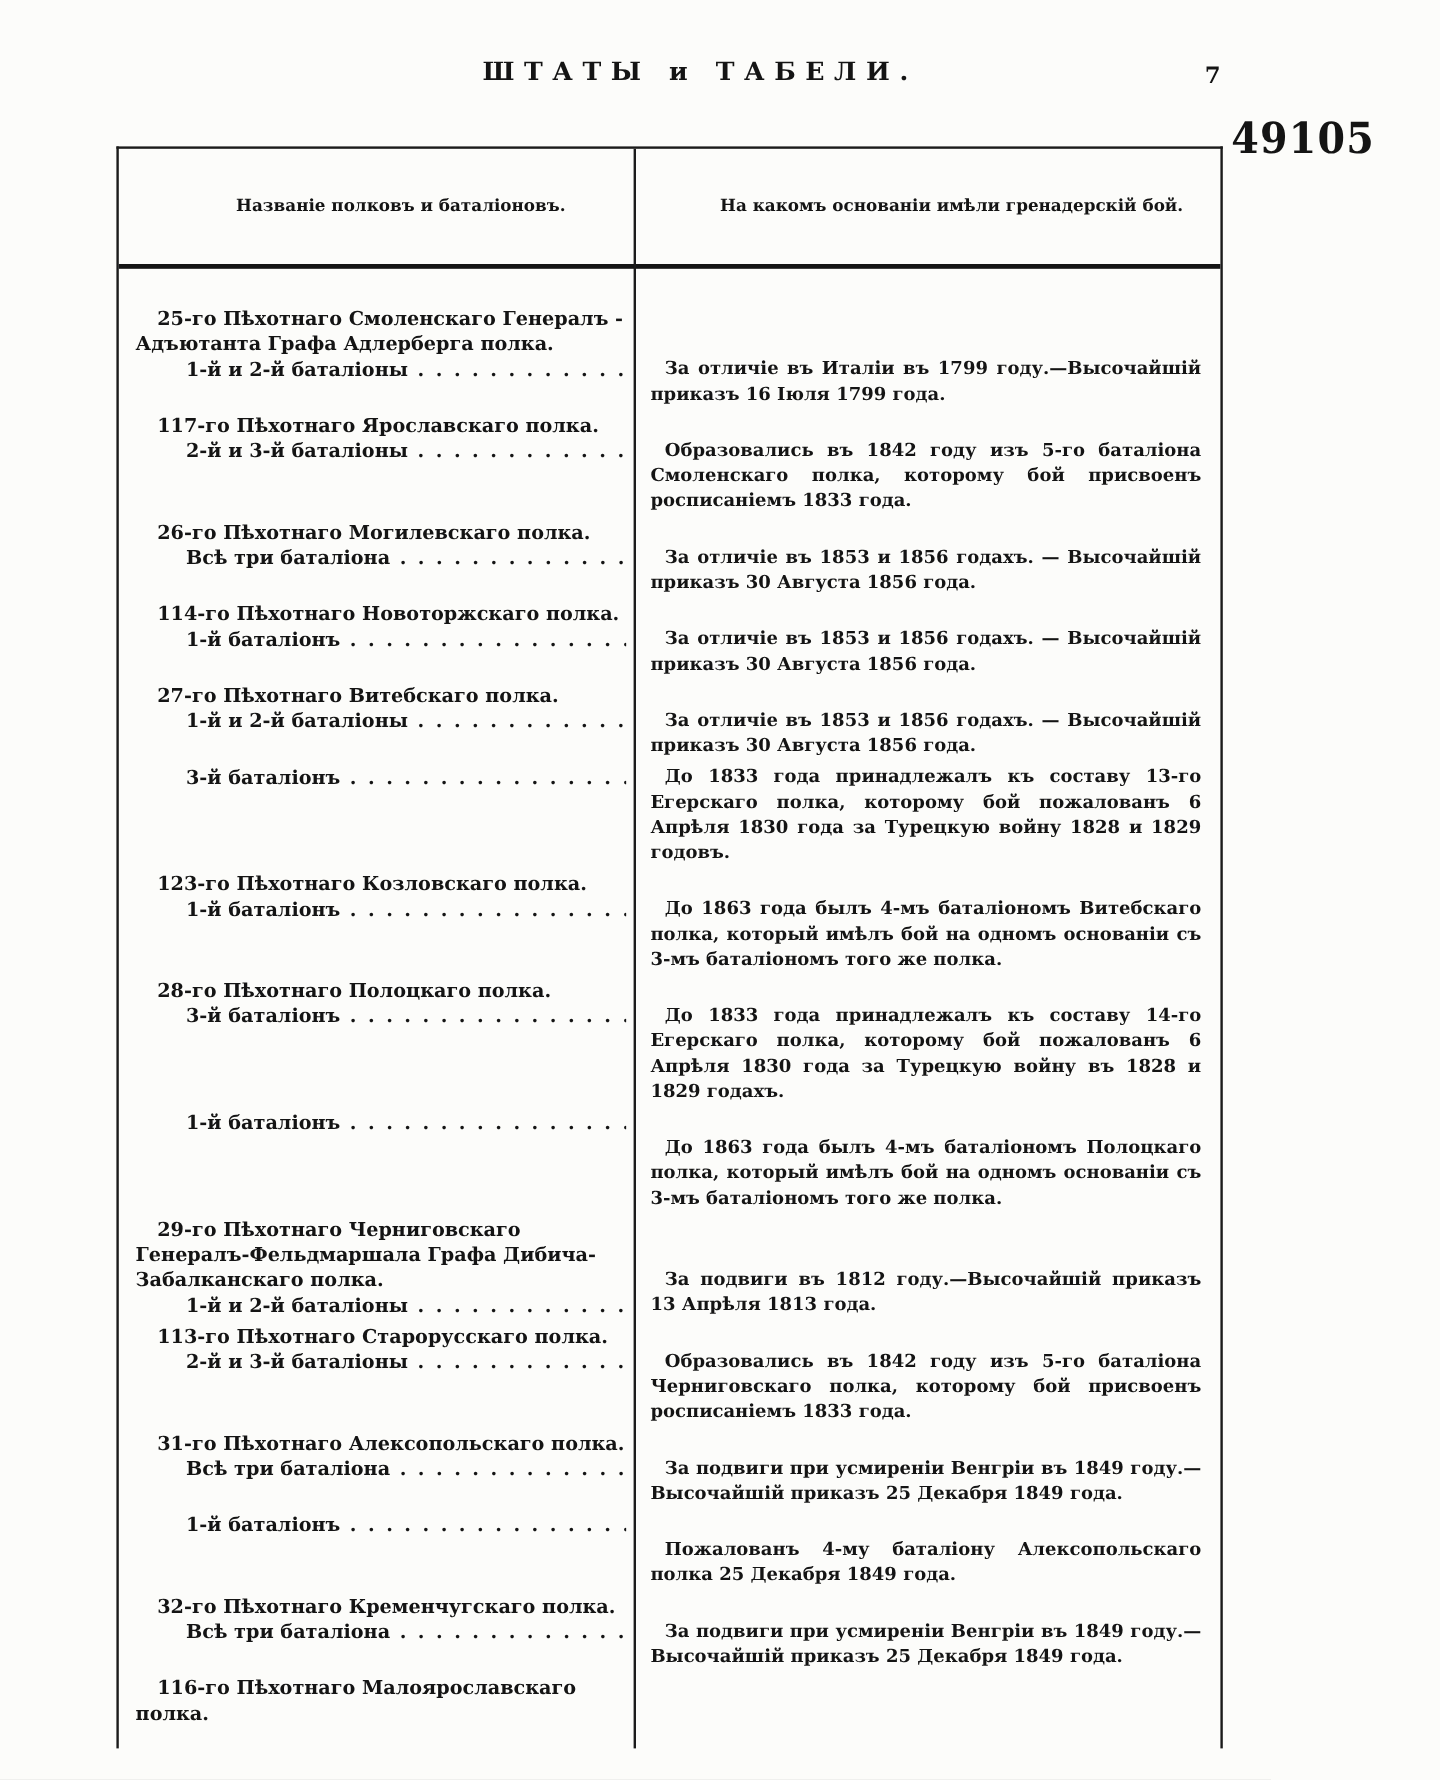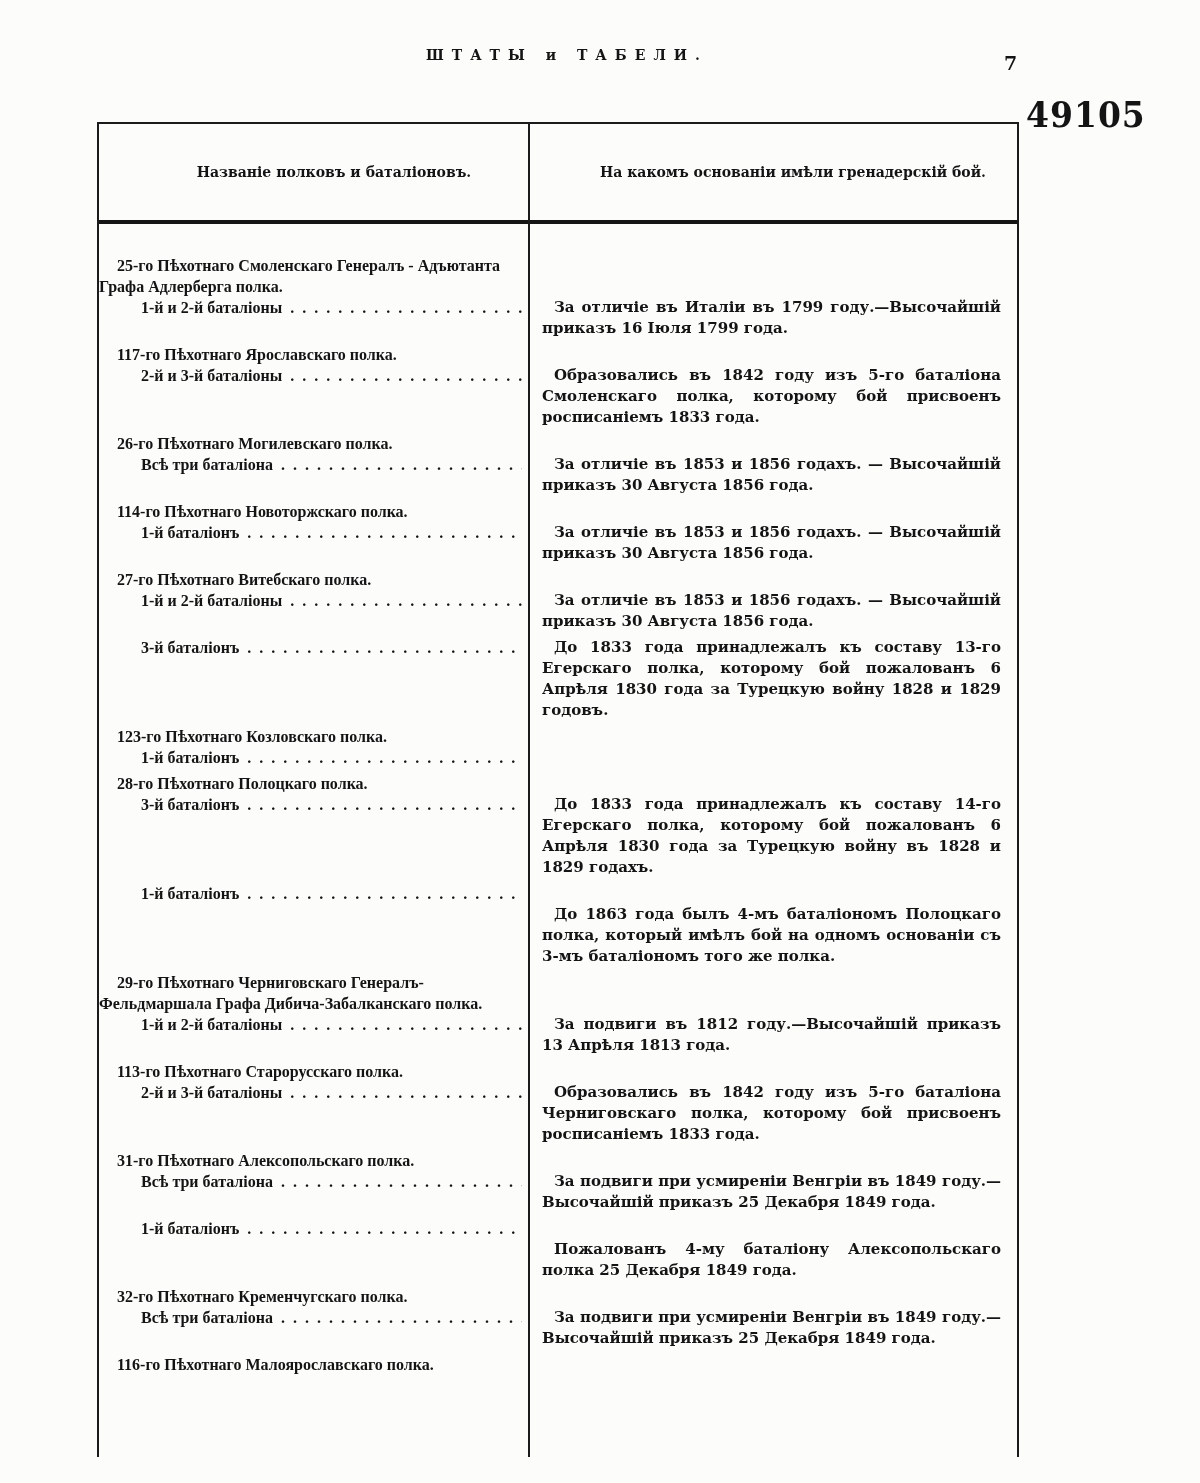--- a/index.html
+++ b/index.html
@@ -3,21 +3,21 @@
 <meta charset="utf-8">
 <style>
   html,body{margin:0;padding:0;background:#e8e8e4;}
   .page{
     position:relative;width:1200px;height:1483px;margin:0 auto;
     background:#fcfcfa;color:#141414;
     font-family:"DejaVu Serif","Liberation Serif",serif;font-weight:bold;
     overflow:hidden;
   }
   .doc-title{
-    position:absolute;left:426px;top:47px;font-size:14px;letter-spacing:8px;
+    position:absolute;left:402px;top:47px;font-size:21px;letter-spacing:8px;
     white-space:nowrap;
   }
   .page-num{position:absolute;left:1004px;top:52px;font-size:19px;}
   .stamp{
     position:absolute;left:1026px;top:94px;font-size:33px;letter-spacing:1px;
     transform:scaleY(1.08);transform-origin:top left;white-space:nowrap;
   }
   .table-frame{
     position:absolute;left:97px;top:122px;width:922px;min-height:1335px;
     border-top:2px solid #1b1b1b;border-left:2px solid #1b1b1b;border-right:2px solid #1b1b1b;
@@ -28,21 +28,21 @@
   }
   .thead{display:flex;height:96px;border-bottom:4px solid #151515;}
   .th{
     display:flex;align-items:center;justify-content:center;
     font-size:14px;text-align:center;line-height:18px;
   }
   .th-left{width:470px;padding:0 30px;box-sizing:border-box;}
   .th-right{flex:1;padding:0 30px;box-sizing:border-box;}
   .tbody{padding-top:31px;}
   .row{display:flex;margin-bottom:5px;}
-  .cell-l{width:431px;padding:0 8px 0 0;box-sizing:border-box;font-family:Liberation Serif, serif;}
+  .cell-l{width:431px;padding:0 8px 0 14px;box-sizing:border-box;}
   .cell-r{flex:1;padding:0 16px 0 12px;box-sizing:border-box;}
   .regiment{font-size:16px;line-height:21px;text-indent:18px;text-align:left;}
   .batt{
     font-size:16px;line-height:21px;padding-left:42px;
     display:flex;white-space:nowrap;overflow:hidden;
   }
   .dots{flex:1;overflow:hidden;margin-left:8px;letter-spacing:2px;}
   .basis{
     font-size:15px;line-height:21px;margin:0;text-align:justify;text-indent:12px;
   }
@@ -147,20 +147,23 @@
       </div>
 
       <div class="row offset1">
         <div class="cell-l">
           <div class="regiment">123-го Пѣхотнаго Козловскаго полка.</div>
           <div class="batt">
               <span>1-й баталіонъ</span>
               <span class="dots">. . . . . . . . . . . . . . . . . . . . . . . . . . . . . .</span>
             </div>
         </div>
+        <div class="cell-r">
+          <p class="basis">До 1863 года былъ 4-мъ баталіономъ Витебскаго полка, который имѣлъ бой на одномъ основаніи съ 3-мъ баталіономъ того же полка.</p>
+        </div>
       </div>
 
       <div class="row offset1">
         <div class="cell-l">
           <div class="regiment">28-го Пѣхотнаго Полоцкаго полка.</div>
           <div class="batt">
               <span>3-й баталіонъ</span>
               <span class="dots">. . . . . . . . . . . . . . . . . . . . . . . . . . . . . .</span>
             </div>
         </div>

